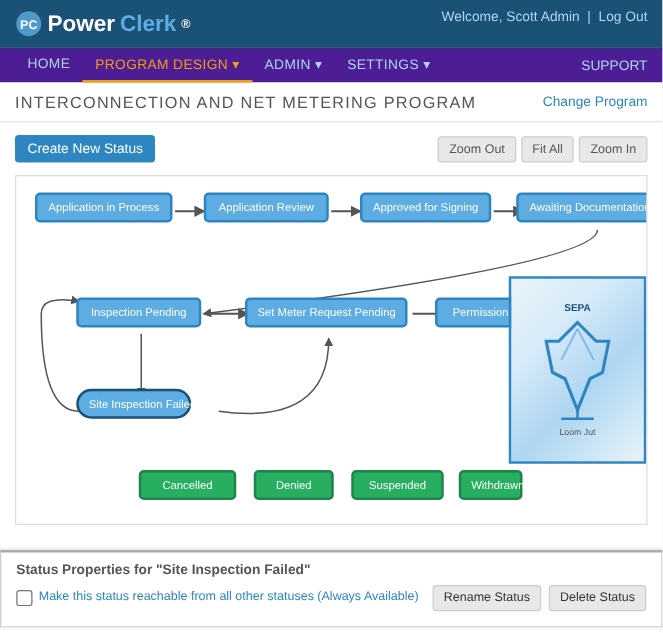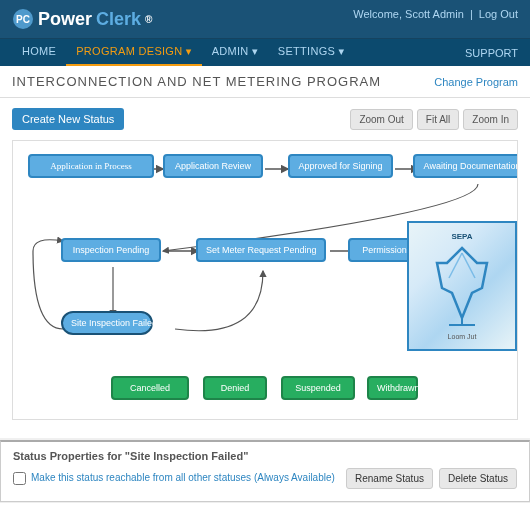--- a/index.html
+++ b/index.html
@@ -8,21 +8,21 @@
     
     .header { background: #1a5276; padding: 8px 12px; display: flex; justify-content: space-between; align-items: flex-start; }
     .header-logo { color: white; font-size: 18px; font-weight: bold; display: flex; align-items: center; gap: 4px; }
     .header-logo span.power { color: white; }
     .header-logo span.clerk { color: #5dade2; }
     .header-logo sup { font-size: 10px; color: white; }
     .header-user { color: #aed6f1; font-size: 11px; }
     .header-user a { color: #aed6f1; text-decoration: none; }
 
     
-    .nav { background: #0c4a6e; border-top: 1px solid #154360; padding: 0 12px; display: flex; justify-content: space-between; align-items: center; }
+    .nav { background: #4c1d95; border-top: 1px solid #154360; padding: 0 12px; display: flex; justify-content: space-between; align-items: center; }
     .nav-left { display: flex; }
     .nav-item { color: #aed6f1; padding: 6px 10px; font-size: 11px; cursor: pointer; text-transform: uppercase; letter-spacing: 0.3px; }
     .nav-item.active { color: #f39c12; border-bottom: 2px solid #f39c12; }
     .nav-right { color: #aed6f1; font-size: 11px; padding: 6px 0; text-transform: uppercase; }
 
     
     .page-title-area { background: white; padding: 8px 12px; display: flex; justify-content: space-between; align-items: center; border-bottom: 1px solid #ddd; }
     .page-title { font-size: 13px; color: #555; letter-spacing: 1px; text-transform: uppercase; }
     .change-program { color: #2e86c1; font-size: 11px; cursor: pointer; text-decoration: none; margin-left: 12px; }
 
@@ -58,21 +58,21 @@
 
     
     .flow-svg { position: absolute; top: 0; left: 0; width: 100%; height: 100%; pointer-events: none; }
 
     
     .trophy-overlay {
       position: absolute;
       right: 0;
       top: 80px;
       width: 110px;
-      height: 130px;
+      height: 150px;
       border: 2px solid #2e86c1;
       background: linear-gradient(135deg, #e8f4f8 0%, #d6eaf8 30%, #aed6f1 60%, #e8f4f8 100%);
       overflow: hidden;
       display: flex;
       flex-direction: column;
       align-items: center;
       justify-content: center;
     }
     .trophy-svg { width: 70px; height: 90px; }
 
@@ -156,21 +156,21 @@
 
       <line x1="317" y1="110" x2="345" y2="110" stroke="#555" stroke-width="1.5" marker-end="url(#arrow)"></line>
 
       <line x1="100" y1="126" x2="100" y2="175" stroke="#555" stroke-width="1.2" marker-end="url(#arrow)"></line>
 
       <path d="M50 188 Q20 188 20 110 Q20 95 50 100" stroke="#555" stroke-width="1.2" fill="none" marker-end="url(#arrow)"></path>
 
       <path d="M162 188 Q250 200 250 130" stroke="#555" stroke-width="1.2" fill="none" marker-end="url(#arrow)"></path>
     </svg>
 
-    <div class="status-node" style="left:15px; top:13px; width:126px;font-family:Liberation Serif, serif;">
+    <div class="status-node" style="left:15px; top:13px; width:110px;">
       <span>Application in Process</span>
     </div>
     <div class="status-node" style="left:275px; top:13px; width:105px;">
       <span>Approved for Signing</span>
     </div>
     <div class="status-node" style="left:150px; top:13px; width:100px;">
       <span>Application Review</span>
     </div>
     <div class="status-node" style="left:400px; top:13px; width:118px;">
       <span>Awaiting Documentation</span>

